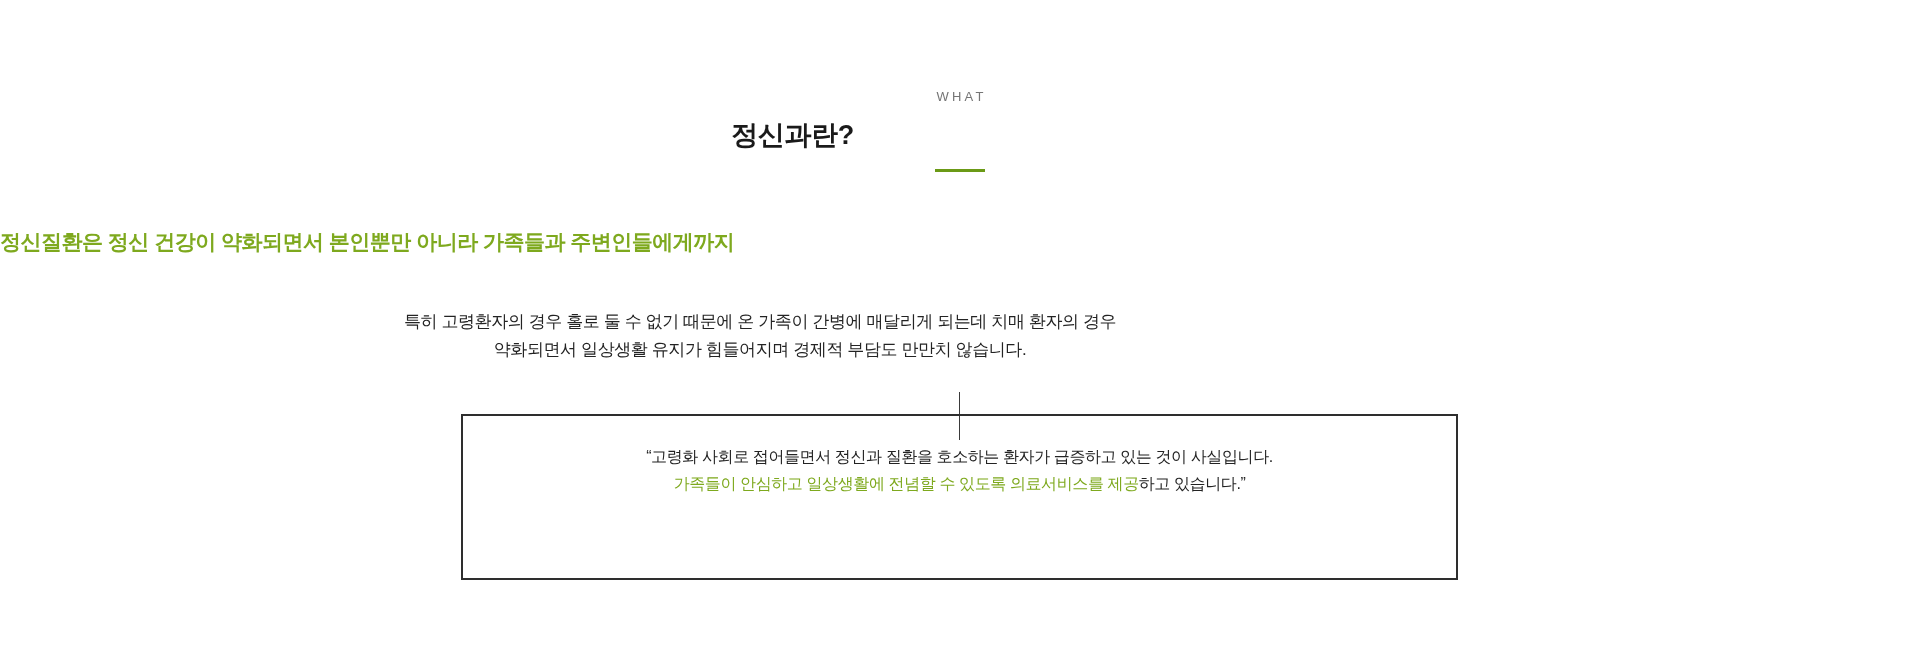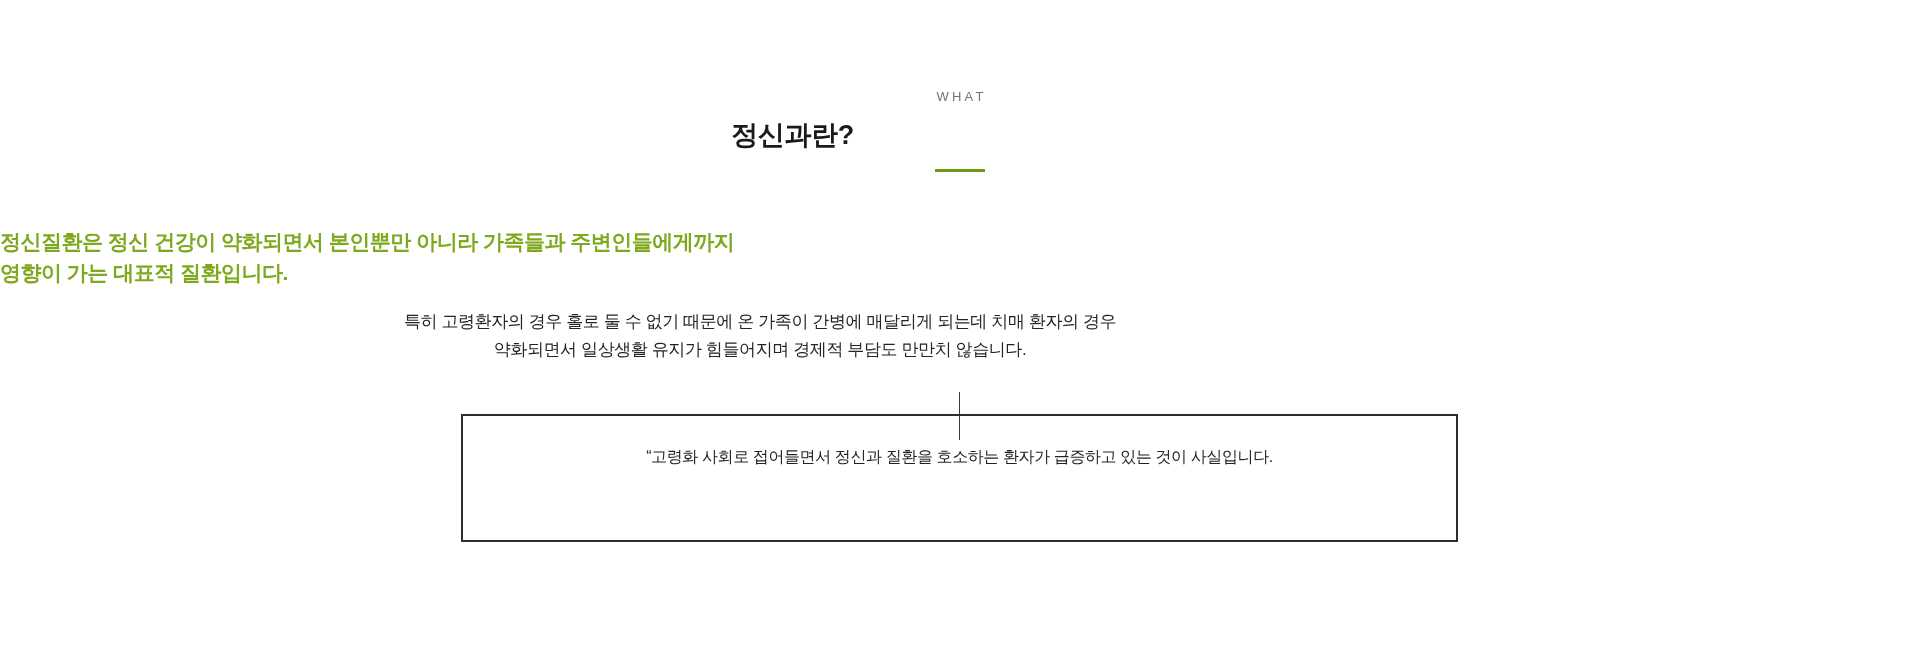--- a/index.html
+++ b/index.html
@@ -106,21 +106,21 @@
     height: 48px;
     background: #3a3a3a;
   }
 
   
   .quote-box {
     position: absolute;
     left: 461px;
     top: 414px;
     width: 997px;
-    height: 128px;
+    height: 166px;
     box-sizing: border-box;
     border: 2px solid #2e2e2e;
     background: transparent;
   }
 
   .quote-inner {
     position: absolute;
     left: 0;
     top: 27px;
     width: 993px;
@@ -148,30 +148,30 @@
   <div class="section-wrap">
 
     <div class="kicker">WHAT</div>
 
     <h2 class="section-title">정신과란?</h2>
 
     <div class="title-rule"></div>
 
     <div class="lead-green">
       <span class="quote-line">정신질환은 정신 건강이 약화되면서 본인뿐만 아니라 가족들과 주변인들에게까지</span>
-      <span class="quote-line">영향이 가는 대표적 질환입니다.</span>
     </div>
 
     <div class="body-text">
       <span class="quote-line">특히 고령환자의 경우 홀로 둘 수 없기 때문에 온 가족이 간병에 매달리게 되는데 치매 환자의 경우</span>
       <span class="quote-line">약화되면서 일상생활 유지가 힘들어지며 경제적 부담도 만만치 않습니다.</span>
     </div>
 
     <div class="connector"></div>
 
     <div class="quote-box">
       <div class="quote-inner">
         <span class="quote-line">“고령화 사회로 접어들면서 정신과 질환을 호소하는 환자가 급증하고 있는 것이 사실입니다.</span>
+        <span class="quote-line"><span class="green-emph">가족들이 안심하고 일상생활에 전념할 수 있도록 의료서비스를 제공</span><span>하고 있습니다.”</span></span>
       </div>
     </div>
 
   </div>
 </div>
 
 </body></html>

